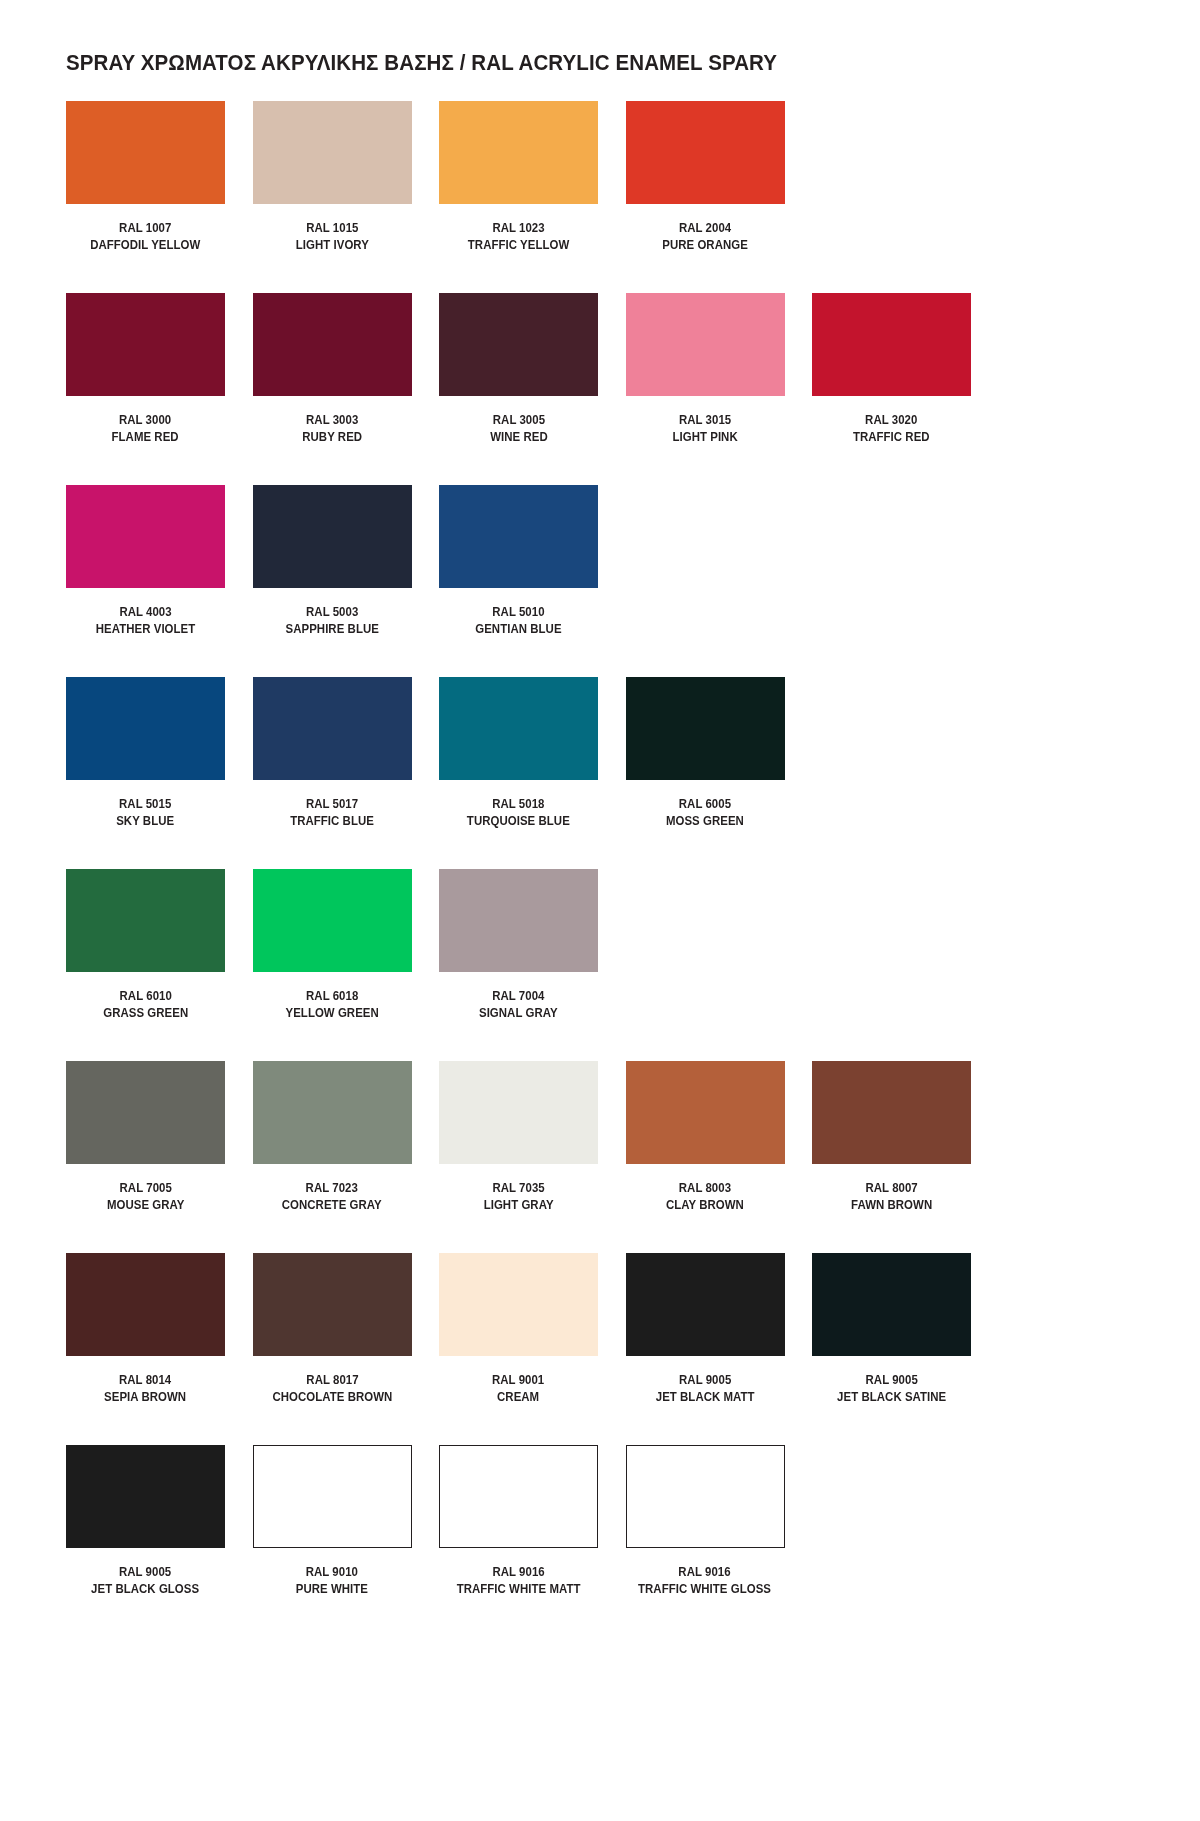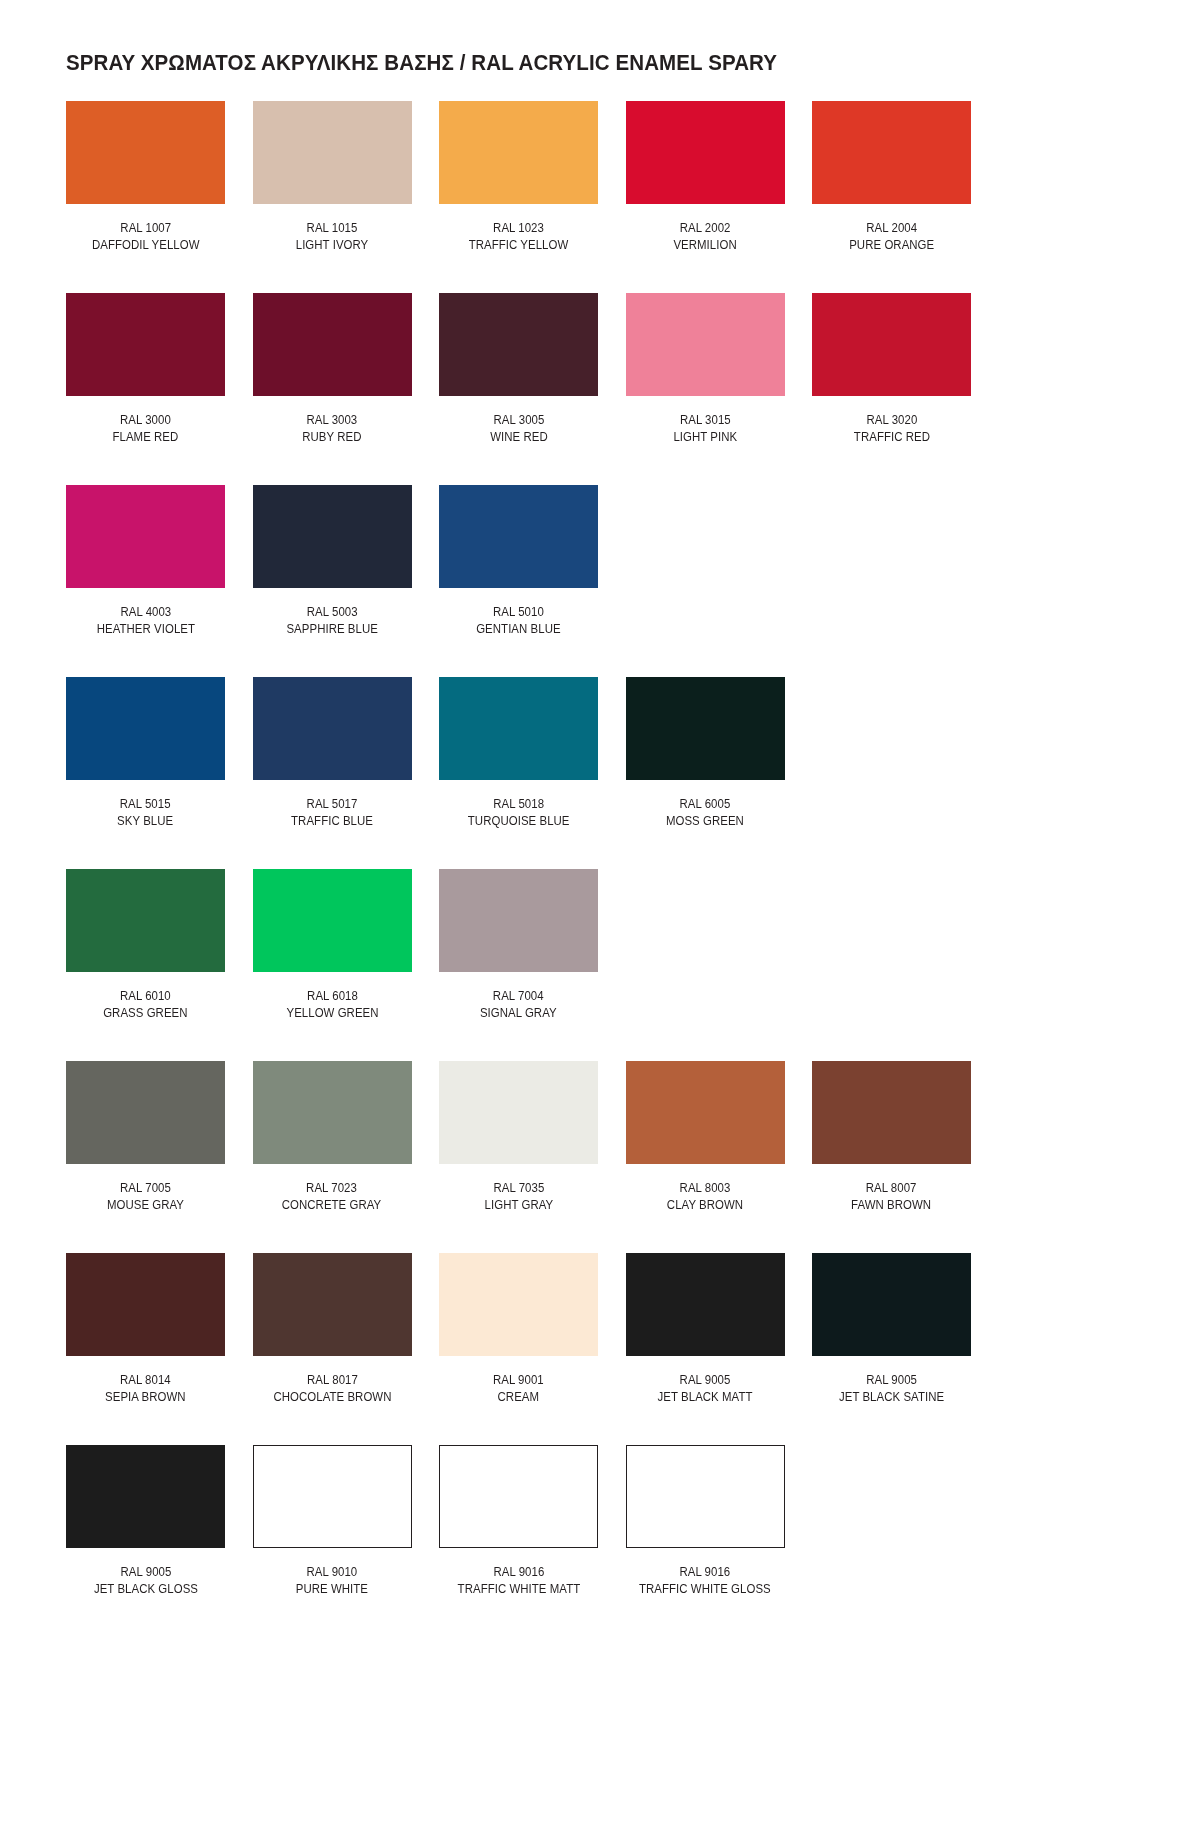--- a/index.html
+++ b/index.html
@@ -39,20 +39,21 @@
     left: 66px;
     top: 101px;
     width: 1068px;
   }
   .swatch-row {
     display: flex;
     flex-direction: row;
     justify-content: flex-start;
     margin-bottom: 0px;
     height: 192px;
+    font-weight: bold;
   }
   .swatch-cell {
     width: 159px;
     margin-right: 27.5px;
     display: flex;
     flex-direction: column;
     align-items: center;
   }
   .swatch-cell:last-child {
     margin-right: 0;
@@ -104,27 +105,20 @@
           </div>
         </div>
         <div class="swatch-cell">
           <div class="swatch-chip" style="background-color: rgb(244, 171, 75);"></div>
           <div class="swatch-label">
             <span class="swatch-code">RAL 1023</span>
             <span class="swatch-name">TRAFFIC YELLOW</span>
           </div>
         </div>
         <div class="swatch-cell">
-          <div class="swatch-chip" style="background-color: rgb(216, 12, 46);"></div>
-          <div class="swatch-label">
-            <span class="swatch-code">RAL 2002</span>
-            <span class="swatch-name">VERMILION</span>
-          </div>
-        </div>
-        <div class="swatch-cell">
           <div class="swatch-chip" style="background-color: rgb(222, 56, 38);"></div>
           <div class="swatch-label">
             <span class="swatch-code">RAL 2004</span>
             <span class="swatch-name">PURE ORANGE</span>
           </div>
         </div>
       </div>
       <div class="swatch-row">
         <div class="swatch-cell">
           <div class="swatch-chip" style="background-color: rgb(123, 15, 43);"></div>

